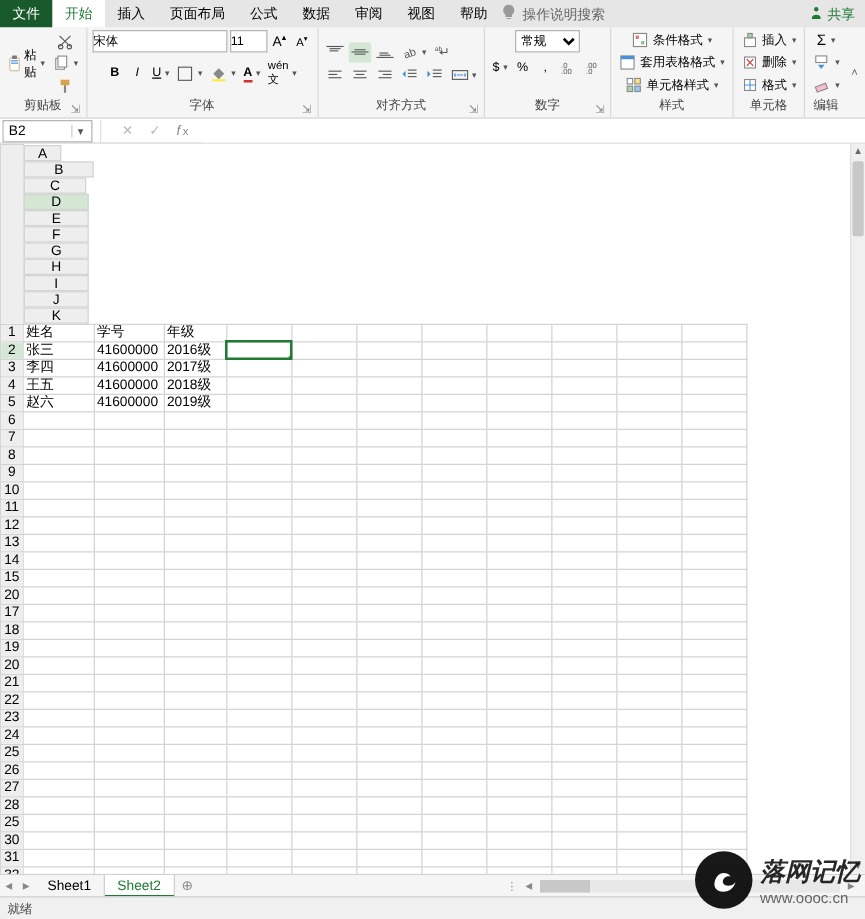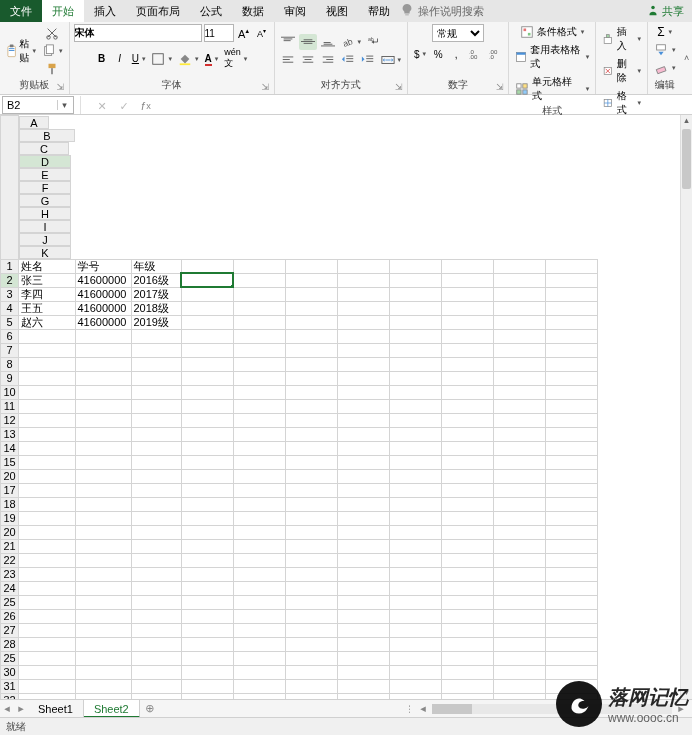--- a/index.html
+++ b/index.html
@@ -30,31 +30,31 @@
   
   svg { display: block; }
 
   
   .paste-big { display: flex; flex-direction: row; align-items: center; width: 34px; }
   .paste-big .clip { width: 22px; height: 26px; }
   .paste-big .txt { font-size: 10px; }
 
   
   select, input.combo { height: 18px; font-size: 10px; border: 1px solid #b5b5b5; background: #fff; }
-  .font-name { width: 128px; font-weight: bold; }
+  .font-name { width: 108px; }
   .font-size { width: 30px; }
 
   .numfmt { width: 52px; }
 
   .menu-item { display: flex; align-items: center; gap: 3px; font-size: 10px; padding: 1px 2px; cursor: pointer; }
 
   .collapse-caret { width: 12px; display:flex; align-items:center; justify-content:center; }
 
   
-  .formula-row { display: flex; align-items: flex-end; height: 20px; background: #fff; border-bottom: 1px solid #d0d0d0; font-size: 11px; }
+  .formula-row { display: flex; align-items: center; height: 20px; background: #fff; border-bottom: 1px solid #d0d0d0; font-size: 11px; }
   .name-box { width: 72px; height: 18px; border: 1px solid #b5b5b5; margin-left: 2px; display: flex; align-items: center; }
   .name-box input { border: none; width: 54px; font-size: 11px; padding-left: 4px; outline: none; }
   .name-box .dd-btn { width: 14px; text-align: center; color: #555; font-size: 9px; border-left: 1px solid #ccc; }
   .fx-btns { display: flex; gap: 6px; margin: 0 8px; color: #888; }
   .fx-bar { flex: 1; border-left: 1px solid #e0e0e0; height: 18px; }
 
   
   .grid-wrap { flex: 1; position: relative; background: #fff; overflow: hidden; }
   table.sheet { border-collapse: collapse; table-layout: fixed; font-size: 11px; }
   table.sheet th, table.sheet td { border: 1px solid #d4d4d4; height: 13px; line-height: 13px; padding: 0 2px; white-space: nowrap; overflow: hidden; }

